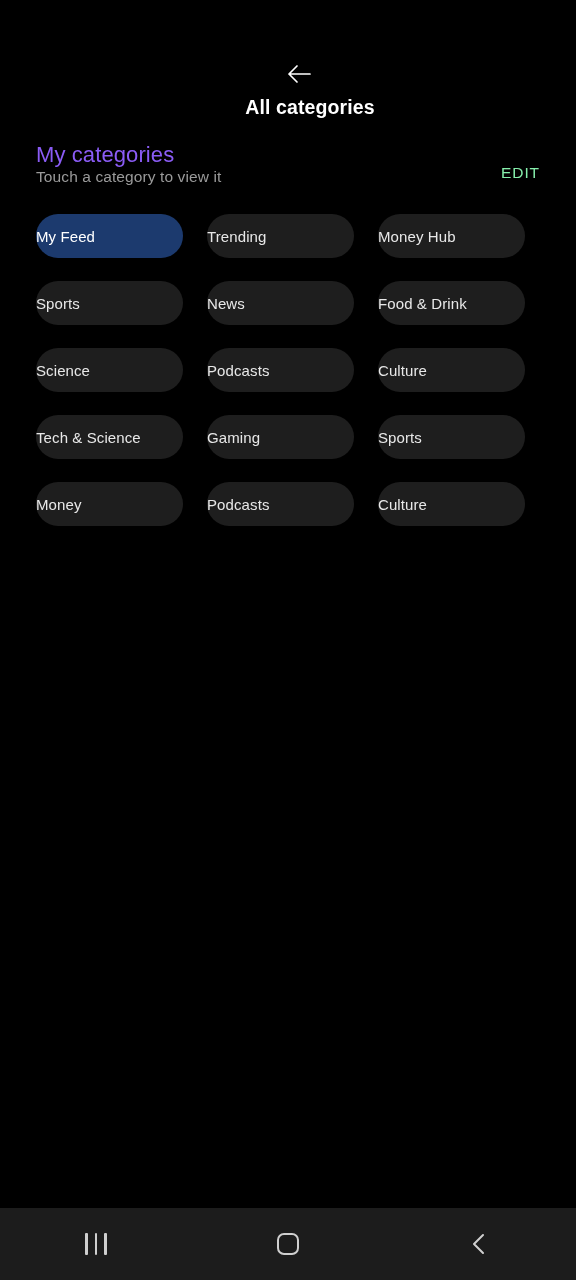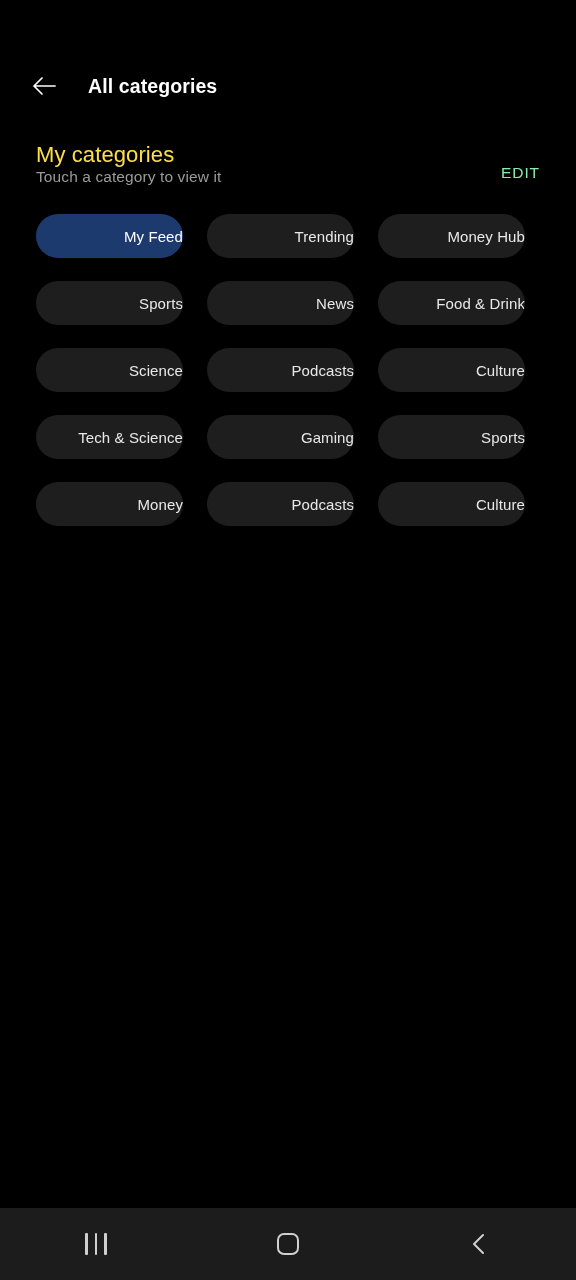--- a/index.html
+++ b/index.html
@@ -26,20 +26,21 @@
     background: #000000;
   }
 
   
   .app-bar {
     height: 68px;
     display: flex;
     align-items: center;
     padding-left: 22px;
     background: #000000;
+    flex-direction: column;
   }
 
   .back-arrow {
     width: 44px;
     height: 44px;
     display: flex;
     align-items: center;
     justify-content: center;
     flex: none;
     cursor: pointer;
@@ -54,21 +55,21 @@
   }
 
   
   .section {
     position: relative;
     padding: 22px 36px 0 36px;
   }
 
   .section-title {
     font-size: 22px;
-    color: #fde047;
+    color: #8b5cf6;
     font-weight: normal;
     letter-spacing: 0.1px;
   }
 
   .section-sub {
     font-size: 15.5px;
     color: #9a9a9a;
     margin-top: 0;
     letter-spacing: 0.1px;
   }
@@ -95,21 +96,21 @@
   }
 
   .chip {
     height: 44px;
     border-radius: 22px;
     background: #1e1e1e;
     color: #e8e8e8;
     font-size: 15px;
     display: flex;
     align-items: center;
-    justify-content: flex-end;
+    justify-content: flex-start;
     cursor: pointer;
     letter-spacing: 0.1px;
     white-space: nowrap;
     overflow: hidden;
   }
 
   .chip.selected {
     background: #1c3a6e;
     color: #ffffff;
   }

